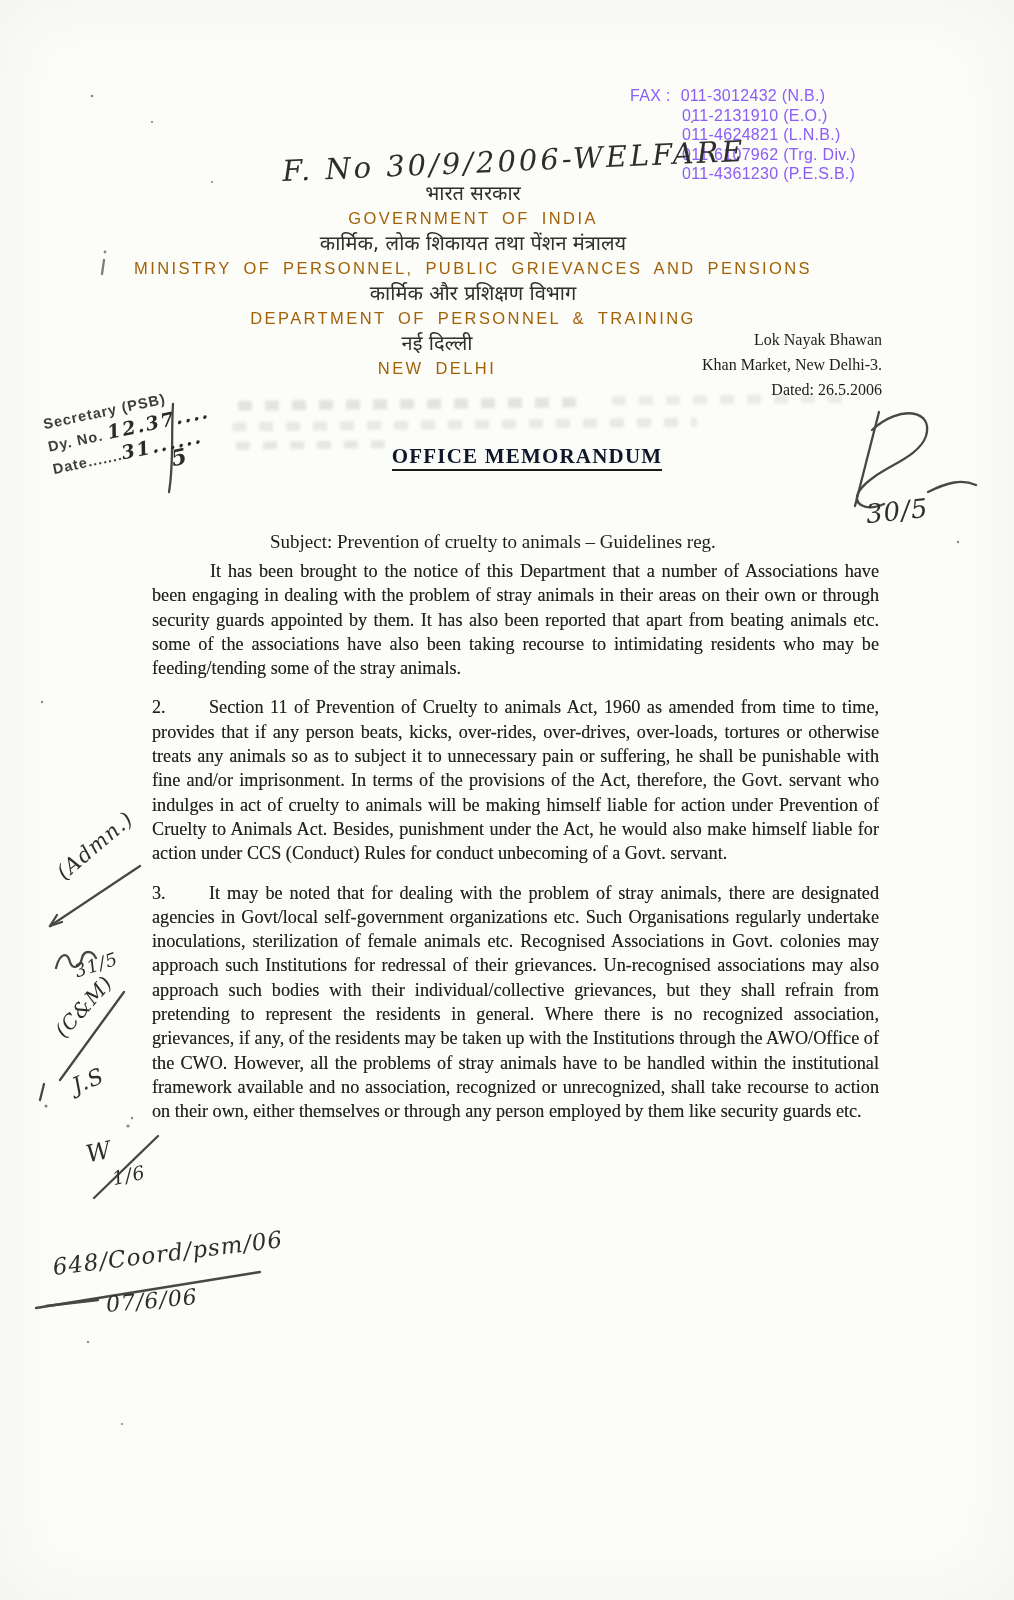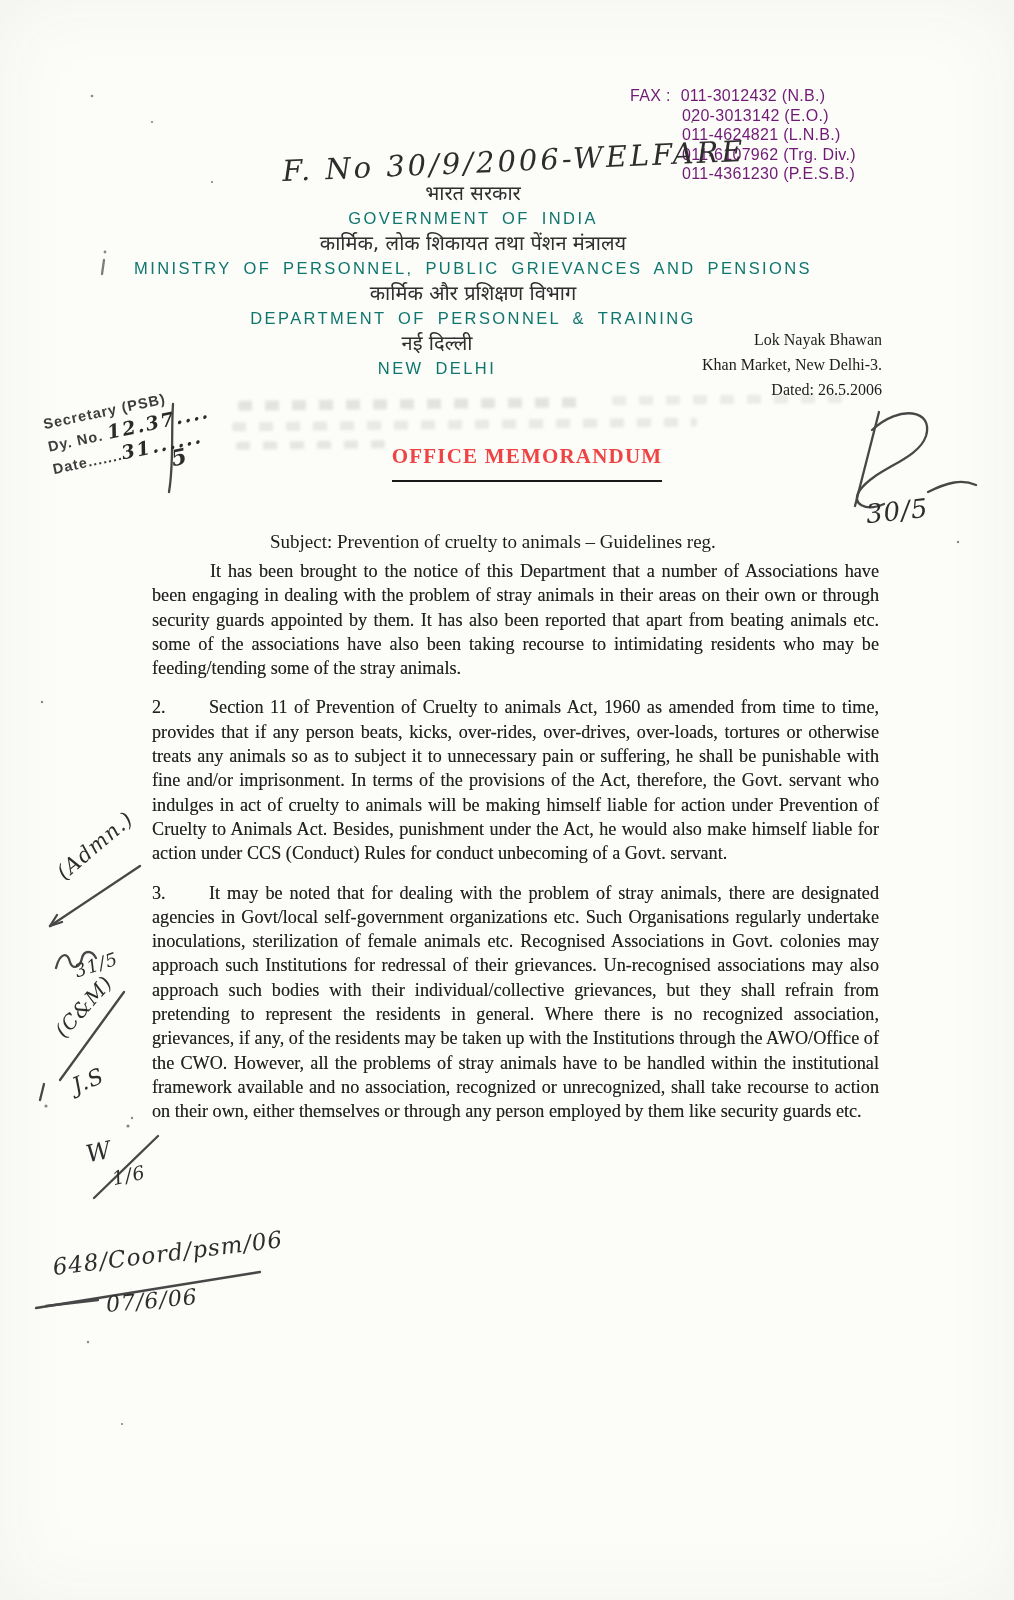--- a/index.html
+++ b/index.html
@@ -4,46 +4,46 @@
 <style>
   html,body{margin:0;padding:0;background:#9a9a9a;}
   .page{
     position:relative; width:1014px; height:1600px; margin:0 auto;
     background:#fcfcf9; overflow:hidden; color:#262626;
     font-family:"Liberation Serif", serif;
     box-shadow:inset 0 0 80px rgba(60,60,50,.05);
   }
   
   .fax{position:absolute; left:630px; top:86px; font-family:"Liberation Sans",sans-serif;
-       font-size:16px; line-height:19.5px; color:#701a75; letter-spacing:.3px;}
+       font-size:16px; line-height:19.5px; color:#8b5cf6; letter-spacing:.3px;}
   .fax-row.cont{margin-left:52px;}
   .fax-label{margin-right:10px;}
   
   .hand{position:absolute; font-family:"DejaVu Serif",serif; font-style:italic;
         color:#2d2d2d; letter-spacing:1px; white-space:nowrap;}
   .fileno{left:282px; top:144px; font-size:29px; letter-spacing:3px; transform:rotate(-2.5deg);}
   
   .letterhead{position:absolute; left:101px; top:181px; width:744px; text-align:center;}
   .lh-hi{font-size:20px; line-height:25px; font-family:"DejaVu Sans",sans-serif; color:#2e2e2e;}
   .lh-en{font-size:16.5px; line-height:25px; font-family:"Liberation Sans",sans-serif;
-         letter-spacing:2.4px; word-spacing:5px; color:#0f766e;}
+         letter-spacing:2.4px; word-spacing:5px; color:#a16207;}
   .lh-city{margin-right:72px;}
   
   .address{position:absolute; left:600px; top:327px; width:282px; text-align:right;
            font-size:16px; line-height:25px; color:#1d1d1d;}
   
   .stamp{position:absolute; left:46px; top:392px; width:210px; transform:rotate(-12deg);
          font-family:"Liberation Sans",sans-serif; font-weight:bold; font-size:14.5px;
          line-height:21px; letter-spacing:1px; color:#3d3d3d;}
   .stamp .hand-num{position:static; font-size:19px; font-weight:bold; letter-spacing:2px; color:#2a2a2a;}
   .stamp-five{left:118px; top:60px; font-size:22px; position:absolute;}
   
   .om-title{position:absolute; left:37px; top:444px; width:980px; text-align:center;}
-  .om-title span{font-weight:bold; font-size:21px; letter-spacing:1.2px; color:#ef4444;
-                 border-bottom:2.5px solid #1a1a1a; padding-bottom:12px;}
+  .om-title span{font-weight:bold; font-size:21px; letter-spacing:1.2px; color:#0f172a;
+                 border-bottom:2.5px solid #1a1a1a; padding-bottom:1px;}
   .subject{position:absolute; left:270px; top:531px; font-weight:normal; font-size:19px; color:#1b1b1b;}
   .bodytext{position:absolute; left:152px; top:559px; width:727px; text-align:justify;
             font-size:18.2px; line-height:24.3px; color:#222;
             text-shadow:0 0 .4px rgba(40,40,40,.55);}
   .bodytext p{margin:0 0 15px 0;}
   .p1{text-indent:58px;}
   .pnum{display:inline-block; width:57px; text-indent:0;}
   
   .admn{left:52px; top:866px; font-size:21px; transform:rotate(-40deg); transform-origin:left top;}
   .n315{left:74px; top:954px; font-size:18px; transform:rotate(-18deg);}
@@ -69,21 +69,21 @@
 
 <div class="page">
 
   <div class="ghost g1"></div>
   <div class="ghost g2"></div>
   <div class="ghost g3"></div>
   <div class="ghost g4"></div>
 
   <div class="fax">
     <div class="fax-row"><span class="fax-label">FAX :</span><span>011-3012432 (N.B.)</span></div>
-    <div class="fax-row cont"><span>020-3013142 (E.O.)</span></div>
+    <div class="fax-row cont"><span>011-2131910 (E.O.)</span></div>
     <div class="fax-row cont"><span>011-4624821 (L.N.B.)</span></div>
     <div class="fax-row cont"><span>011-6107962 (Trg. Div.)</span></div>
     <div class="fax-row cont"><span>011-4361230 (P.E.S.B.)</span></div>
   </div>
 
   <div class="hand fileno">F. No 30/9/2006-WELFARE</div>
 
   <div class="letterhead">
     <div class="lh-hi">भारत सरकार</div>
     <div class="lh-en">GOVERNMENT OF INDIA</div>

